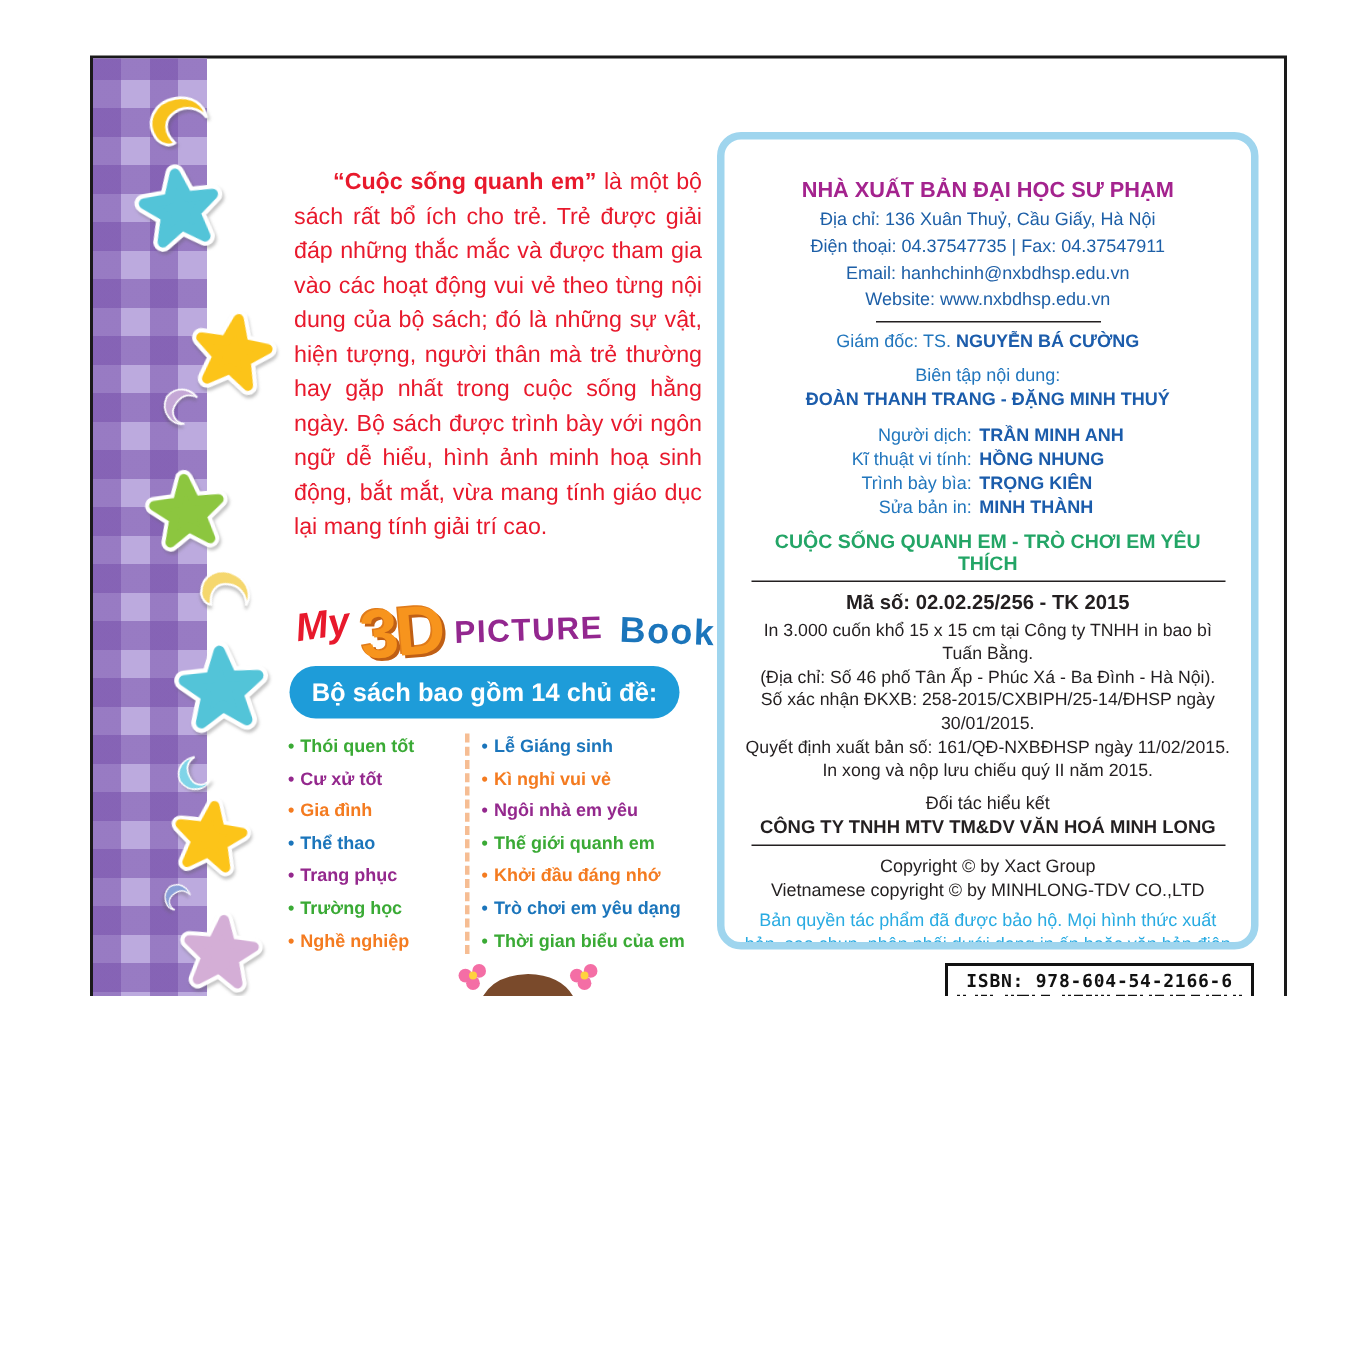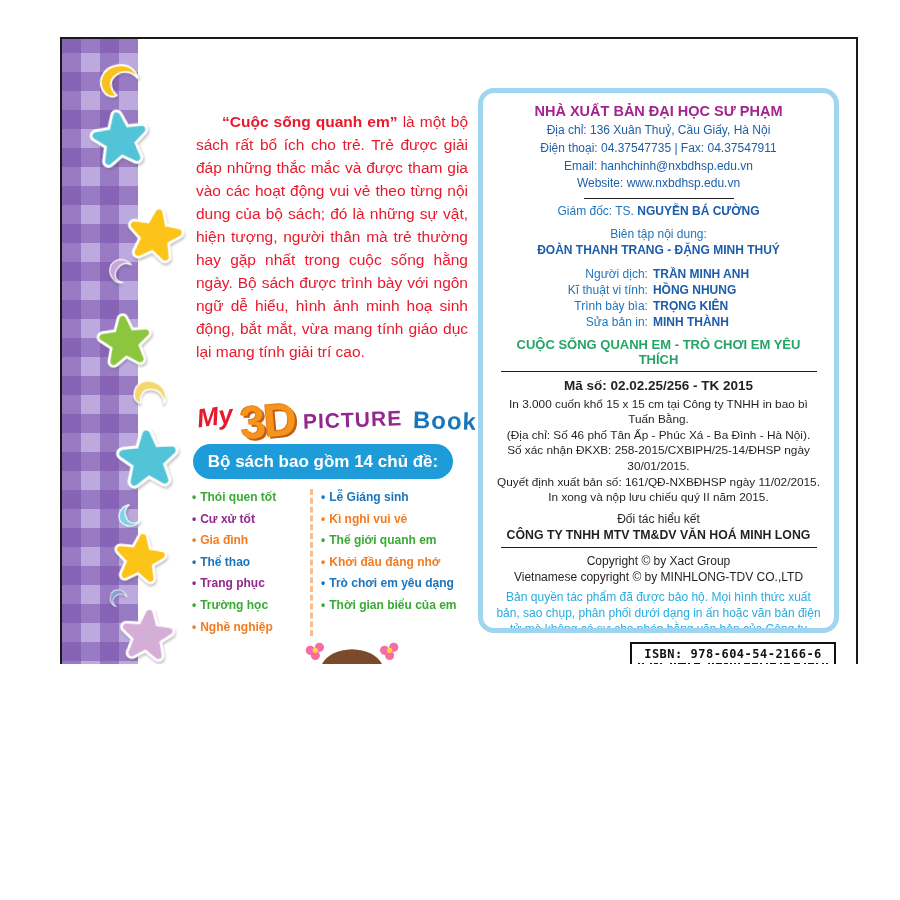--- a/index.html
+++ b/index.html
@@ -31,21 +31,21 @@
   .topics .col.left{width:122px;}
   .topics .col.right{width:158px;}
   .topics .divider{width:0;border-left:3px dashed #f6bd93;margin:2px 8px 2px 0;}
   .topic-item{font-size:12px;font-weight:bold;line-height:21.6px;white-space:nowrap;}
   .topic-item .bullet{margin-right:4px;}
   .girl{position:absolute;left:233px;top:630px;}
 
   
   .panel{position:absolute;left:478px;top:88px;width:361px;height:545px;box-sizing:border-box;
          border:5px solid #9fd5ee;border-radius:16px;background:#fff;
-         padding:9px 12px;text-align:center;overflow:hidden;}
+         padding:25px 12px;text-align:center;overflow:hidden;}
   .p-name{color:#a4238e;font-weight:bold;font-size:14.5px;line-height:19px;}
   .p-addr{color:#1d5fa7;font-size:12px;line-height:15.8px;margin-top:2px;}
   .hr-short{width:150px;height:1px;background:#231f20;margin:6px auto 5px auto;}
   .p-blue{color:#2176bd;font-size:12px;line-height:15.8px;}
   .p-blue b{color:#1b5cab;}
   .blk{margin-top:7px;}
   .credits{display:grid;grid-template-columns:auto auto;column-gap:5px;width:max-content;margin:7px auto 0 auto;
            font-size:12px;line-height:16px;color:#2176bd;}
   .credits .lbl{text-align:right;}
   .credits .nm{text-align:left;font-weight:bold;color:#1b5cab;}
@@ -184,20 +184,21 @@
         <div class="topic-item" style="color: rgb(244, 123, 32);"><span class="bullet">•</span><span>Gia đình</span></div>
         <div class="topic-item" style="color: rgb(27, 117, 187);"><span class="bullet">•</span><span>Thể thao</span></div>
         <div class="topic-item" style="color: rgb(148, 40, 141);"><span class="bullet">•</span><span>Trang phục</span></div>
         <div class="topic-item" style="color: rgb(58, 170, 53);"><span class="bullet">•</span><span>Trường học</span></div>
         <div class="topic-item" style="color: rgb(244, 123, 32);"><span class="bullet">•</span><span>Nghề nghiệp</span></div>
       </div>
     <div class="divider"></div>
     <div class="col right">
         <div class="topic-item" style="color: rgb(27, 117, 187);"><span class="bullet">•</span><span>Lễ Giáng sinh</span></div>
         <div class="topic-item" style="color: rgb(244, 123, 32);"><span class="bullet">•</span><span>Kì nghỉ vui vẻ</span></div>
+        <div class="topic-item" style="color: rgb(148, 40, 141);"><span class="bullet">•</span><span>Ngôi nhà em yêu</span></div>
         <div class="topic-item" style="color: rgb(58, 170, 53);"><span class="bullet">•</span><span>Thế giới quanh em</span></div>
         <div class="topic-item" style="color: rgb(244, 123, 32);"><span class="bullet">•</span><span>Khởi đầu đáng nhớ</span></div>
         <div class="topic-item" style="color: rgb(27, 117, 187);"><span class="bullet">•</span><span>Trò chơi em yêu dạng</span></div>
         <div class="topic-item" style="color: rgb(58, 170, 53);"><span class="bullet">•</span><span>Thời gian biểu của em</span></div>
       </div>
   </div>
 
   <div class="girl">
     <svg width="238" height="226" viewBox="0 0 230 222">
       <ellipse cx="116" cy="213" rx="95" ry="7" fill="#efefef"></ellipse>

